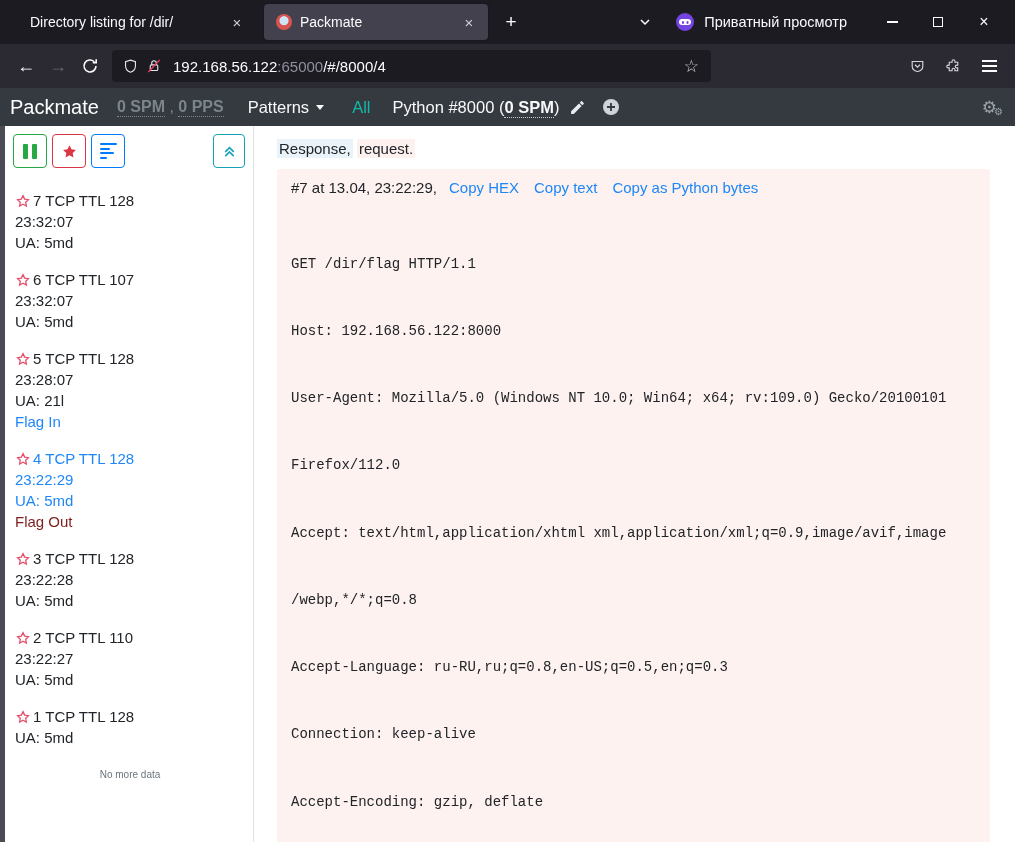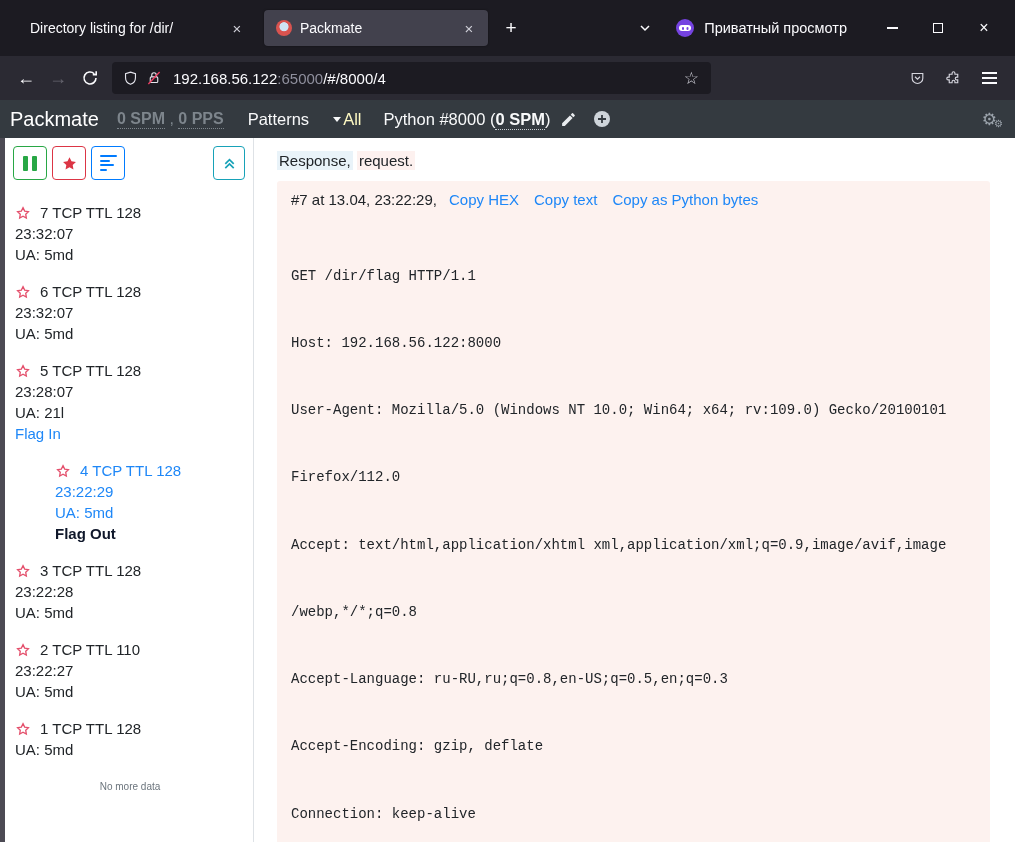--- a/index.html
+++ b/index.html
@@ -1,20 +1,20 @@
 <!DOCTYPE html>
 <html><head>
 <meta charset="utf-8">
 <style>
   * { margin:0; padding:0; box-sizing:border-box; }
   html,body { width:1015px; height:842px; overflow:hidden; background:#fff;
               font-family:"Liberation Sans", sans-serif; }
 
   
-  .tabbar { height:56px; background:#1c1b22; display:flex; align-items:center; padding:9px 8px; }
+  .tabbar { height:44px; background:#1c1b22; display:flex; align-items:center; padding:9px 8px; }
   .tab { height:36px; border-radius:4px; display:flex; align-items:center;
          color:#fbfbfe; font-size:14px; padding:0 8px 0 12px; }
   .tab .title { flex:1; white-space:nowrap; overflow:hidden; }
   .tab-close { width:22px; height:22px; border-radius:3px; display:flex; align-items:center;
                justify-content:center; color:#cfcfd8; font-size:15px; cursor:default; }
   .tab-inactive { width:248px; }
   .tab-inactive .title { padding-left:10px; }
   .tab-active { width:224px; background:#42414d; margin-left:8px; box-shadow:0 0 2px rgba(0,0,0,.5); }
   .favicon { width:16px; height:16px; border-radius:50%; margin-right:8px; flex:none;
              background:radial-gradient(circle at 50% 42%, #cfe3f5 0 34%, #d9534f 40% 100%); }
@@ -47,24 +47,24 @@
   .nav-right { display:flex; align-items:center; margin-left:auto; gap:4px; }
   .hamburger { display:flex; flex-direction:column; gap:3.5px; }
   .hamburger span { display:block; width:15px; height:1.6px; background:#fbfbfe; }
 
   
   .app-header { height:38px; background:#343a40; display:flex; align-items:center; padding:0 10px; color:#f8f9fa; }
   .brand { font-size:20px; color:#ffffff; margin-right:18px; }
   .stats { font-size:16px; color:#7d858c; }
   .dotted { border-bottom:1px dotted #7d858c; padding-bottom:1px;font-weight:bold; }
   .hdr-item { font-size:16.5px; }
-  .patterns { margin-left:24px; display:flex; align-items:center; gap:24px; }
+  .patterns { margin-left:24px; display:flex; align-items:center; gap:7px; }
   .caret-down { width:0; height:0; border-left:4.5px solid transparent; border-right:4.5px solid transparent;
                 border-top:5px solid #f8f9fa; }
-  .all { margin-left:2px; color:#fef9c3; }
+  .all { margin-left:28px; color:#14b8a6; }
   .stream { margin-left:22px; }
   .stream .dotted { border-bottom-color:#c9ced3; }
   .edit-btn { margin-left:10px; display:flex; }
   .add-btn { margin-left:16px; display:flex; }
   .gears { margin-left:auto; margin-right:8px; position:relative; color:#9ba3ab; font-size:17px; line-height:1; }
   .gears .gear-small { position:absolute; font-size:10px; right:-6px; bottom:-1px; }
 
   
   .content { display:flex; height:716px; background:#fff; }
   .edge-scrollbar { width:5px; background:#4c4a54; flex:none; }
@@ -79,25 +79,25 @@
   .btn-fav { border-color:#dc3545; }
   .btn-list { border-color:#007bff; }
   .list-glyph { display:flex; flex-direction:column; gap:2.5px; width:17px; }
   .list-glyph span { display:block; height:2.2px; background:#007bff; border-radius:1px; }
   .list-glyph span:nth-child(1){ width:100%; } .list-glyph span:nth-child(2){ width:62%; }
   .list-glyph span:nth-child(3){ width:85%; } .list-glyph span:nth-child(4){ width:47%; }
   .btn-collapse { border-color:#17a2b8; margin-left:auto; width:32px; }
 
   .packet-list { margin-top:22px; font-size:15px; line-height:21px; color:#212529; padding-left:2px; }
   .entry { margin-bottom:16px; }
-  .entry-title { display:flex; align-items:center; gap:9px; }
+  .entry-title { display:flex; align-items:center; gap:2px; }
   .entry-star { display:flex; flex:none; }
   .entry .flag-in { color:#1e87f7; }
-  .entry .flag-out { color:#0f172a;font-weight:bold; }
-  .entry.selected { color:#1e87f7;margin-left:40px; }
+  .entry .flag-out { color:#7f1d1d; }
+  .entry.selected { color:#1e87f7; }
   .side-nomore { text-align:center; color:#6c757d; font-size:10px; margin-top:12px; }
 
   main { flex:1; padding:14px 25px 0 23px; overflow:hidden; }
   .note { font-size:15px; color:#212529; margin-bottom:12px; }
   .hl-resp { background:#e9f3f9; padding:1px 2px; }
   .hl-req  { background:#fdf1ef; padding:1px 2px; }
 
   .card { border-radius:3px; padding:10px 14px; }
   .card-request  { background:#fdf2ef; padding-bottom:26px; margin-bottom:12px; }
   .card-head { display:flex; align-items:center; font-size:15px; color:#212529; margin-bottom:12px; }
@@ -264,21 +264,21 @@
         <div>UA: 5md</div>
       </div>
 
       <div class="entry">
         <div class="entry-title">
             <span class="entry-star">
               <svg width="16" height="16" viewBox="0 0 24 24">
                 <path d="M12 4l2.5 5.1 5.6.8-4 4 .9 5.6-5-2.7-5 2.7.9-5.6-4-4 5.6-.8z" fill="none" stroke="#e4506c" stroke-width="2"></path>
               </svg>
             </span>
-            <span>6 TCP TTL 128</span>
+            <span>6 TCP TTL 107</span>
           </div>
         <div>23:32:07</div>
         <div>UA: 5md</div>
       </div>
 
       <div class="entry">
         <div class="entry-title">
             <span class="entry-star">
               <svg width="16" height="16" viewBox="0 0 24 24">
                 <path d="M12 4l2.5 5.1 5.6.8-4 4 .9 5.6-5-2.7-5 2.7.9-5.6-4-4 5.6-.8z" fill="none" stroke="#e4506c" stroke-width="2"></path>
@@ -358,22 +358,22 @@
         <span class="copy-link">Copy as Python bytes</span>
       </div>
       <div class="mono">
         <div>GET /dir/flag HTTP/1.1</div>
         <div>Host: 192.168.56.122:8000</div>
         <div>User-Agent: Mozilla/5.0 (Windows NT 10.0; Win64; x64; rv:109.0) Gecko/20100101</div>
         <div>Firefox/112.0</div>
         <div>Accept: text/html,application/xhtml xml,application/xml;q=0.9,image/avif,image</div>
         <div>/webp,*/*;q=0.8</div>
         <div>Accept-Language: ru-RU,ru;q=0.8,en-US;q=0.5,en;q=0.3</div>
+        <div>Connection: keep-alive</div>
         <div>Accept-Encoding: gzip, deflate</div>
-        <div>Connection: keep-alive</div>
         
         
         
       </div>
     </div>
 
   </main>
 </div>
 
 </body></html>

